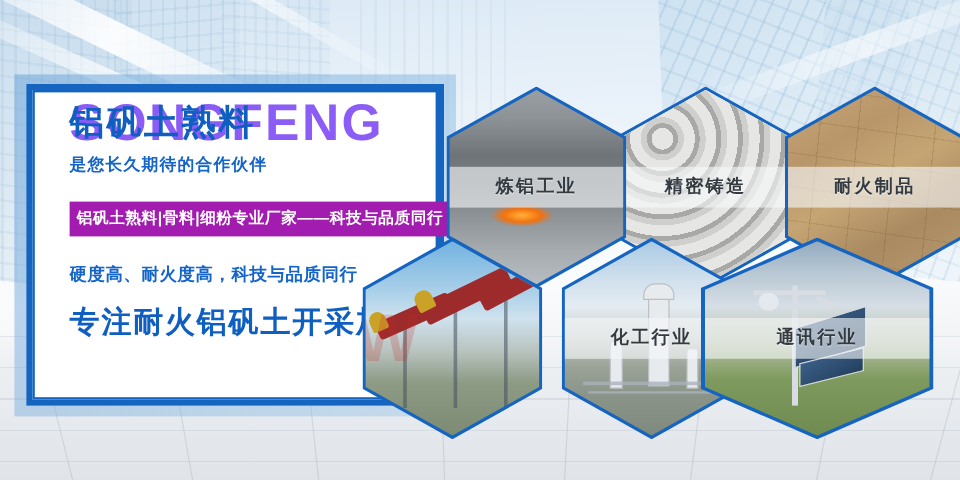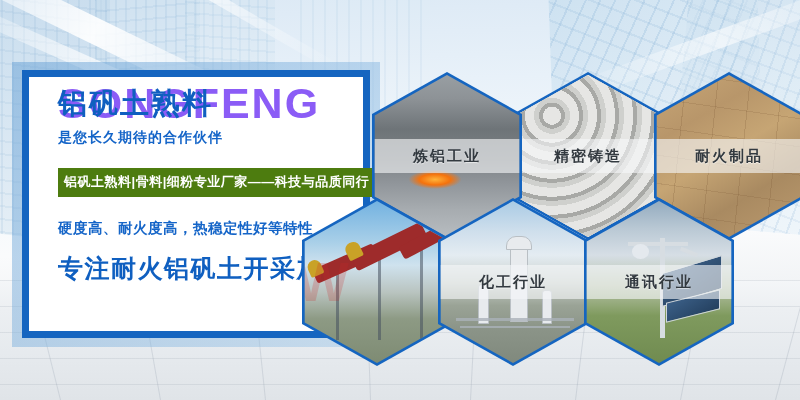--- a/index.html
+++ b/index.html
@@ -104,21 +104,21 @@
     font-size:29px;font-weight:bold;color:#0f5fc0;
     letter-spacing:2px;line-height:1.1;margin:0;white-space:nowrap;
   }
   .subline{
     position:relative;
     font-size:14px;font-weight:bold;color:#1565c8;
     letter-spacing:1px;margin-top:9px;white-space:nowrap;
   }
   .orange-bar{
     position:relative;display:inline-block;margin-top:21px;
-    background:#4d7c0f;color:#ffffff;
+    background:#a21caf;color:#ffffff;
     font-size:13px;font-weight:bold;letter-spacing:.5px;
     padding:5px 6px 6px 6px;white-space:nowrap;
   }
   .feature{
     position:relative;margin-top:22px;
     font-size:14.5px;font-weight:bold;color:#1565c8;
     letter-spacing:.5px;white-space:nowrap;
   }
   .bigline{
     position:relative;margin-top:14px;
@@ -231,21 +231,21 @@
 
   <div class="frame-shadow"></div>
   <div class="frame-outer"></div>
   <div class="frame-inner"></div>
 
   <div class="textblock">
     <div class="watermark">SONGFENG</div>
     <div class="headline">铝矾土熟料</div>
     <div class="subline">是您长久期待的合作伙伴</div>
     <div class="orange-bar">铝矾土熟料|骨料|细粉专业厂家——科技与品质同行</div>
-    <div class="feature">硬度高、耐火度高，热稳定性好等特性</div>
+    <div class="feature">硬度高、耐火度高，科技与品质同行</div>
     <div class="bigline">专注耐火铝矾土开采加工</div>
   </div>
 
   <div class="hex" style="left:513px;top:72px;">
     <div class="hex-in">
       <div class="hex-img img-cast"></div>
       <div class="hex-label">精密铸造</div>
     </div>
   </div>
 
@@ -272,35 +272,35 @@
         <div class="oil-pump p1"></div>
         <div class="oil-pump p2"></div>
         <div class="oil-pump p3"></div>
         <div class="oil-head oil-h1"></div>
         <div class="oil-head oil-h2"></div>
         <div class="redmark">W</div>
       </div>
     </div>
   </div>
 
-  <div class="hex" style="left:438px;top:198px;">
+  <div class="hex" style="left:468px;top:198px;">
     <div class="hex-in">
       <div class="hex-img img-chem">
         <div class="chem-tower" style="left:72px;top:46px;width:16px;height:76px;"></div>
         <div class="chem-tower" style="left:68px;top:38px;width:24px;height:12px;border-radius:10px 10px 0 0;"></div>
         <div class="chem-tower" style="left:40px;top:86px;width:9px;height:38px;"></div>
         <div class="chem-tower" style="left:104px;top:92px;width:8px;height:32px;"></div>
         <div class="chem-pipe" style="left:18px;top:120px;width:118px;height:3px;"></div>
         <div class="chem-pipe" style="left:22px;top:128px;width:110px;height:2px;"></div>
       </div>
       <div class="hex-label">化工行业</div>
     </div>
   </div>
 
-  <div class="hex" style="left:584px;top:198px;">
+  <div class="hex" style="left:584px;top:198px;padding-left:44px;">
     <div class="hex-in">
       <div class="hex-img img-comm">
         <div class="cam-pole" style="left:76px;top:40px;height:100px;"></div>
         <div class="cam-arm" style="left:44px;top:44px;width:60px;"></div>
         <div class="cam-dome" style="left:48px;top:46px;width:17px;height:15px;"></div>
         <div class="cam-arm" style="left:96px;top:52px;width:18px;transform:rotate(22deg);"></div>
         <div class="solar" style="left:78px;top:66px;width:58px;height:32px;transform:skewY(-17deg);"></div>
         <div class="solar" style="left:82px;top:98px;width:52px;height:18px;transform:skewY(-14deg);"></div>
       </div>
       <div class="hex-label">通讯行业</div>

